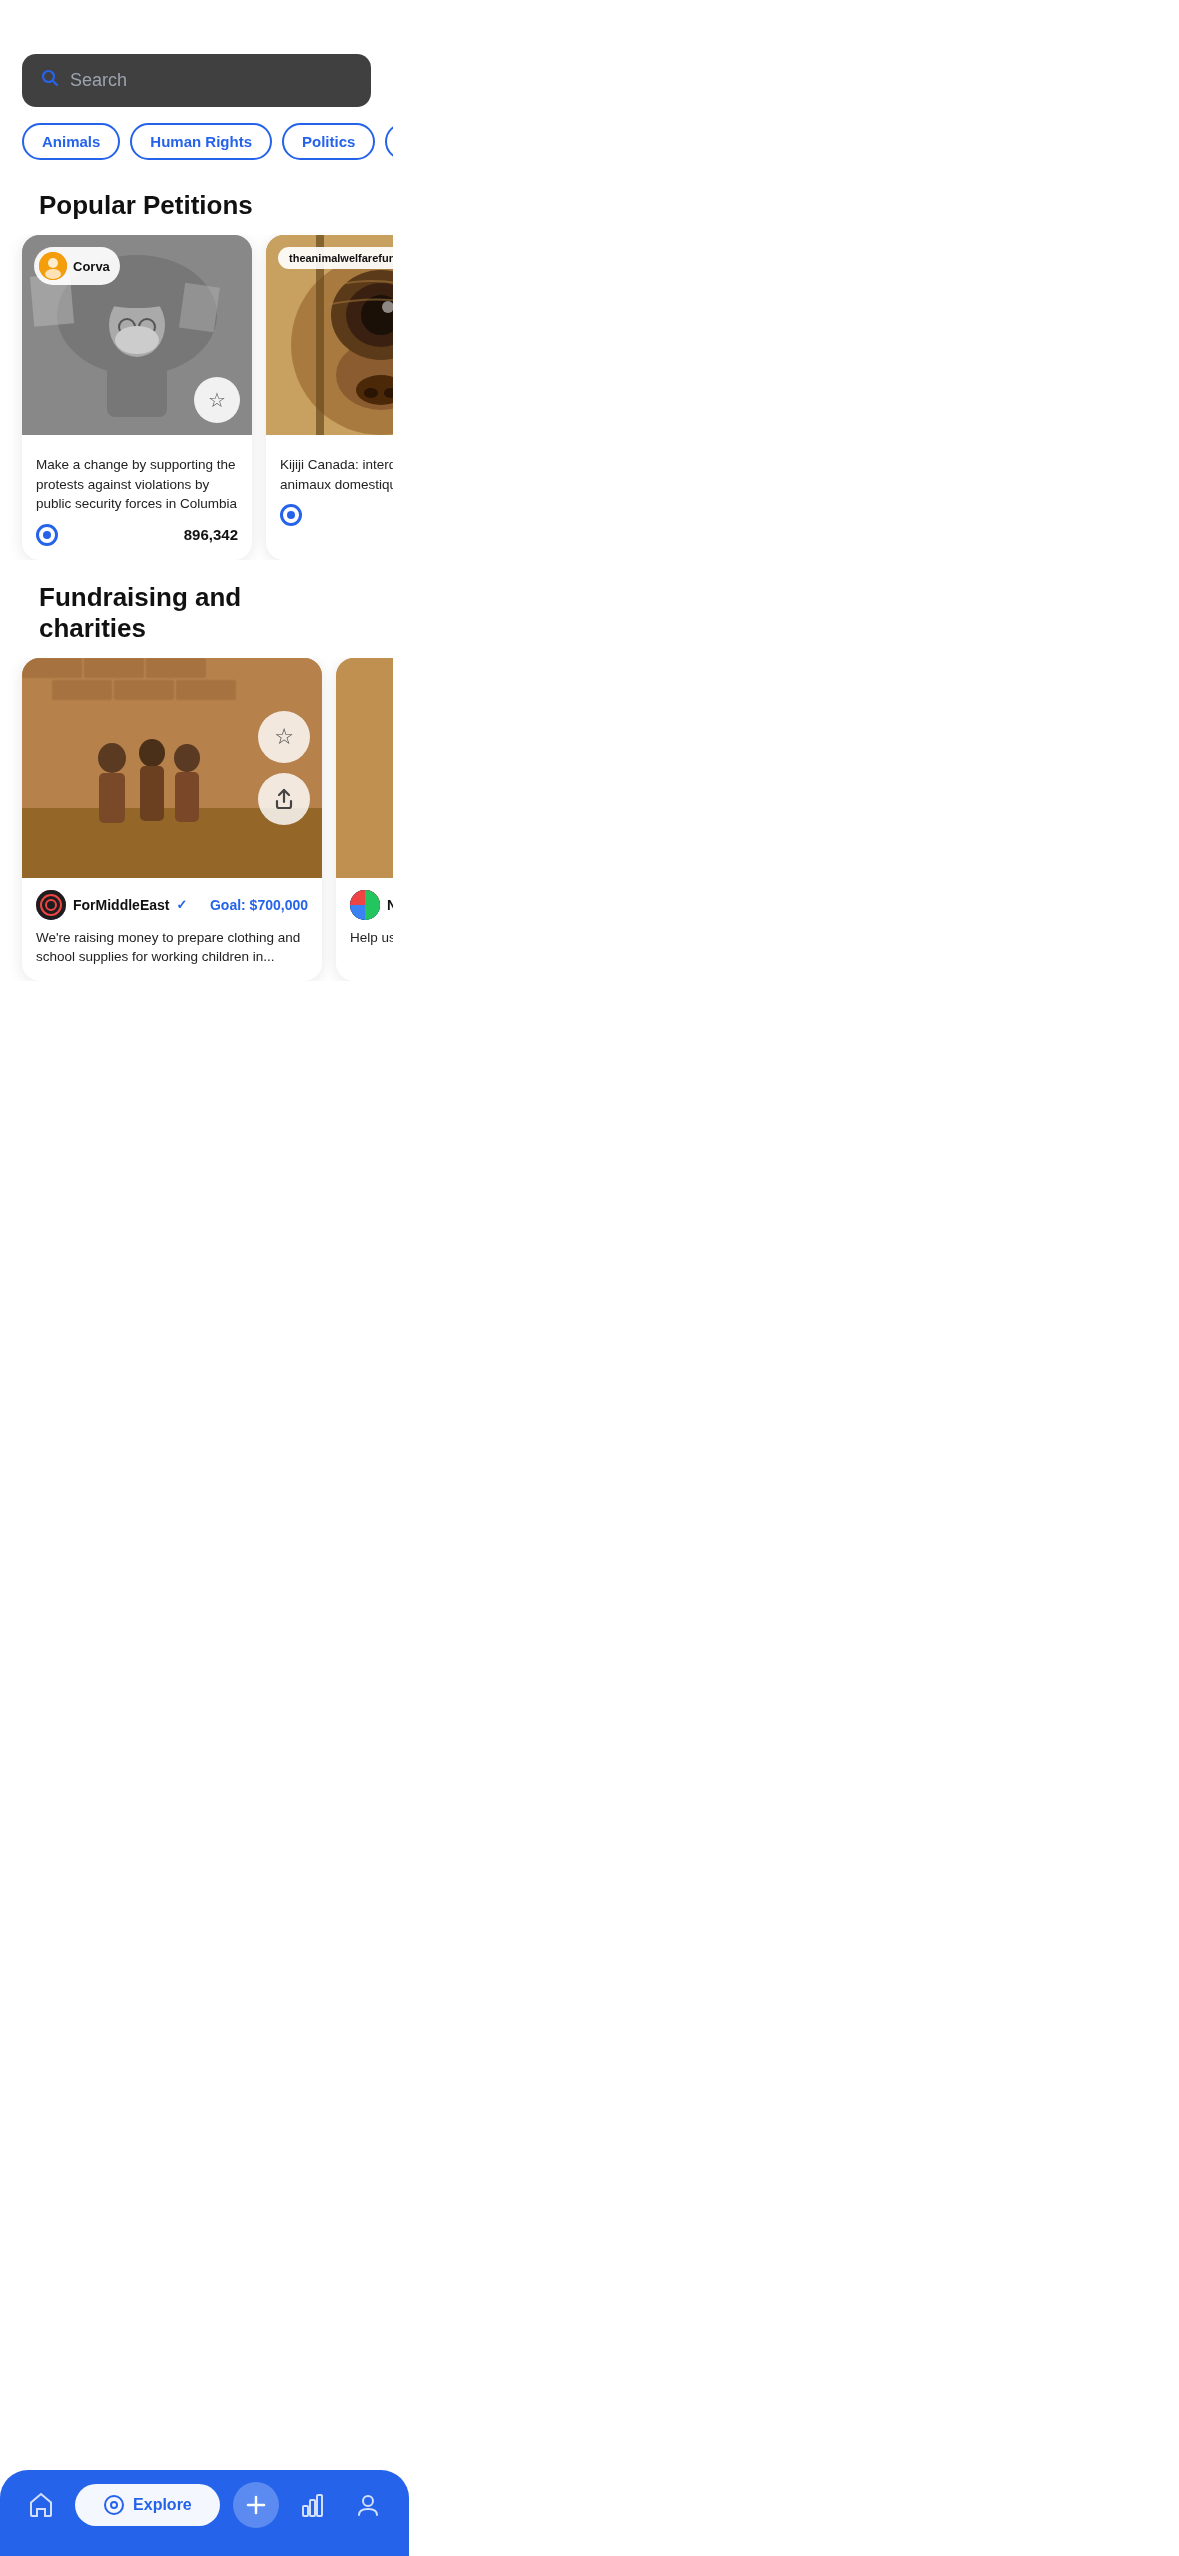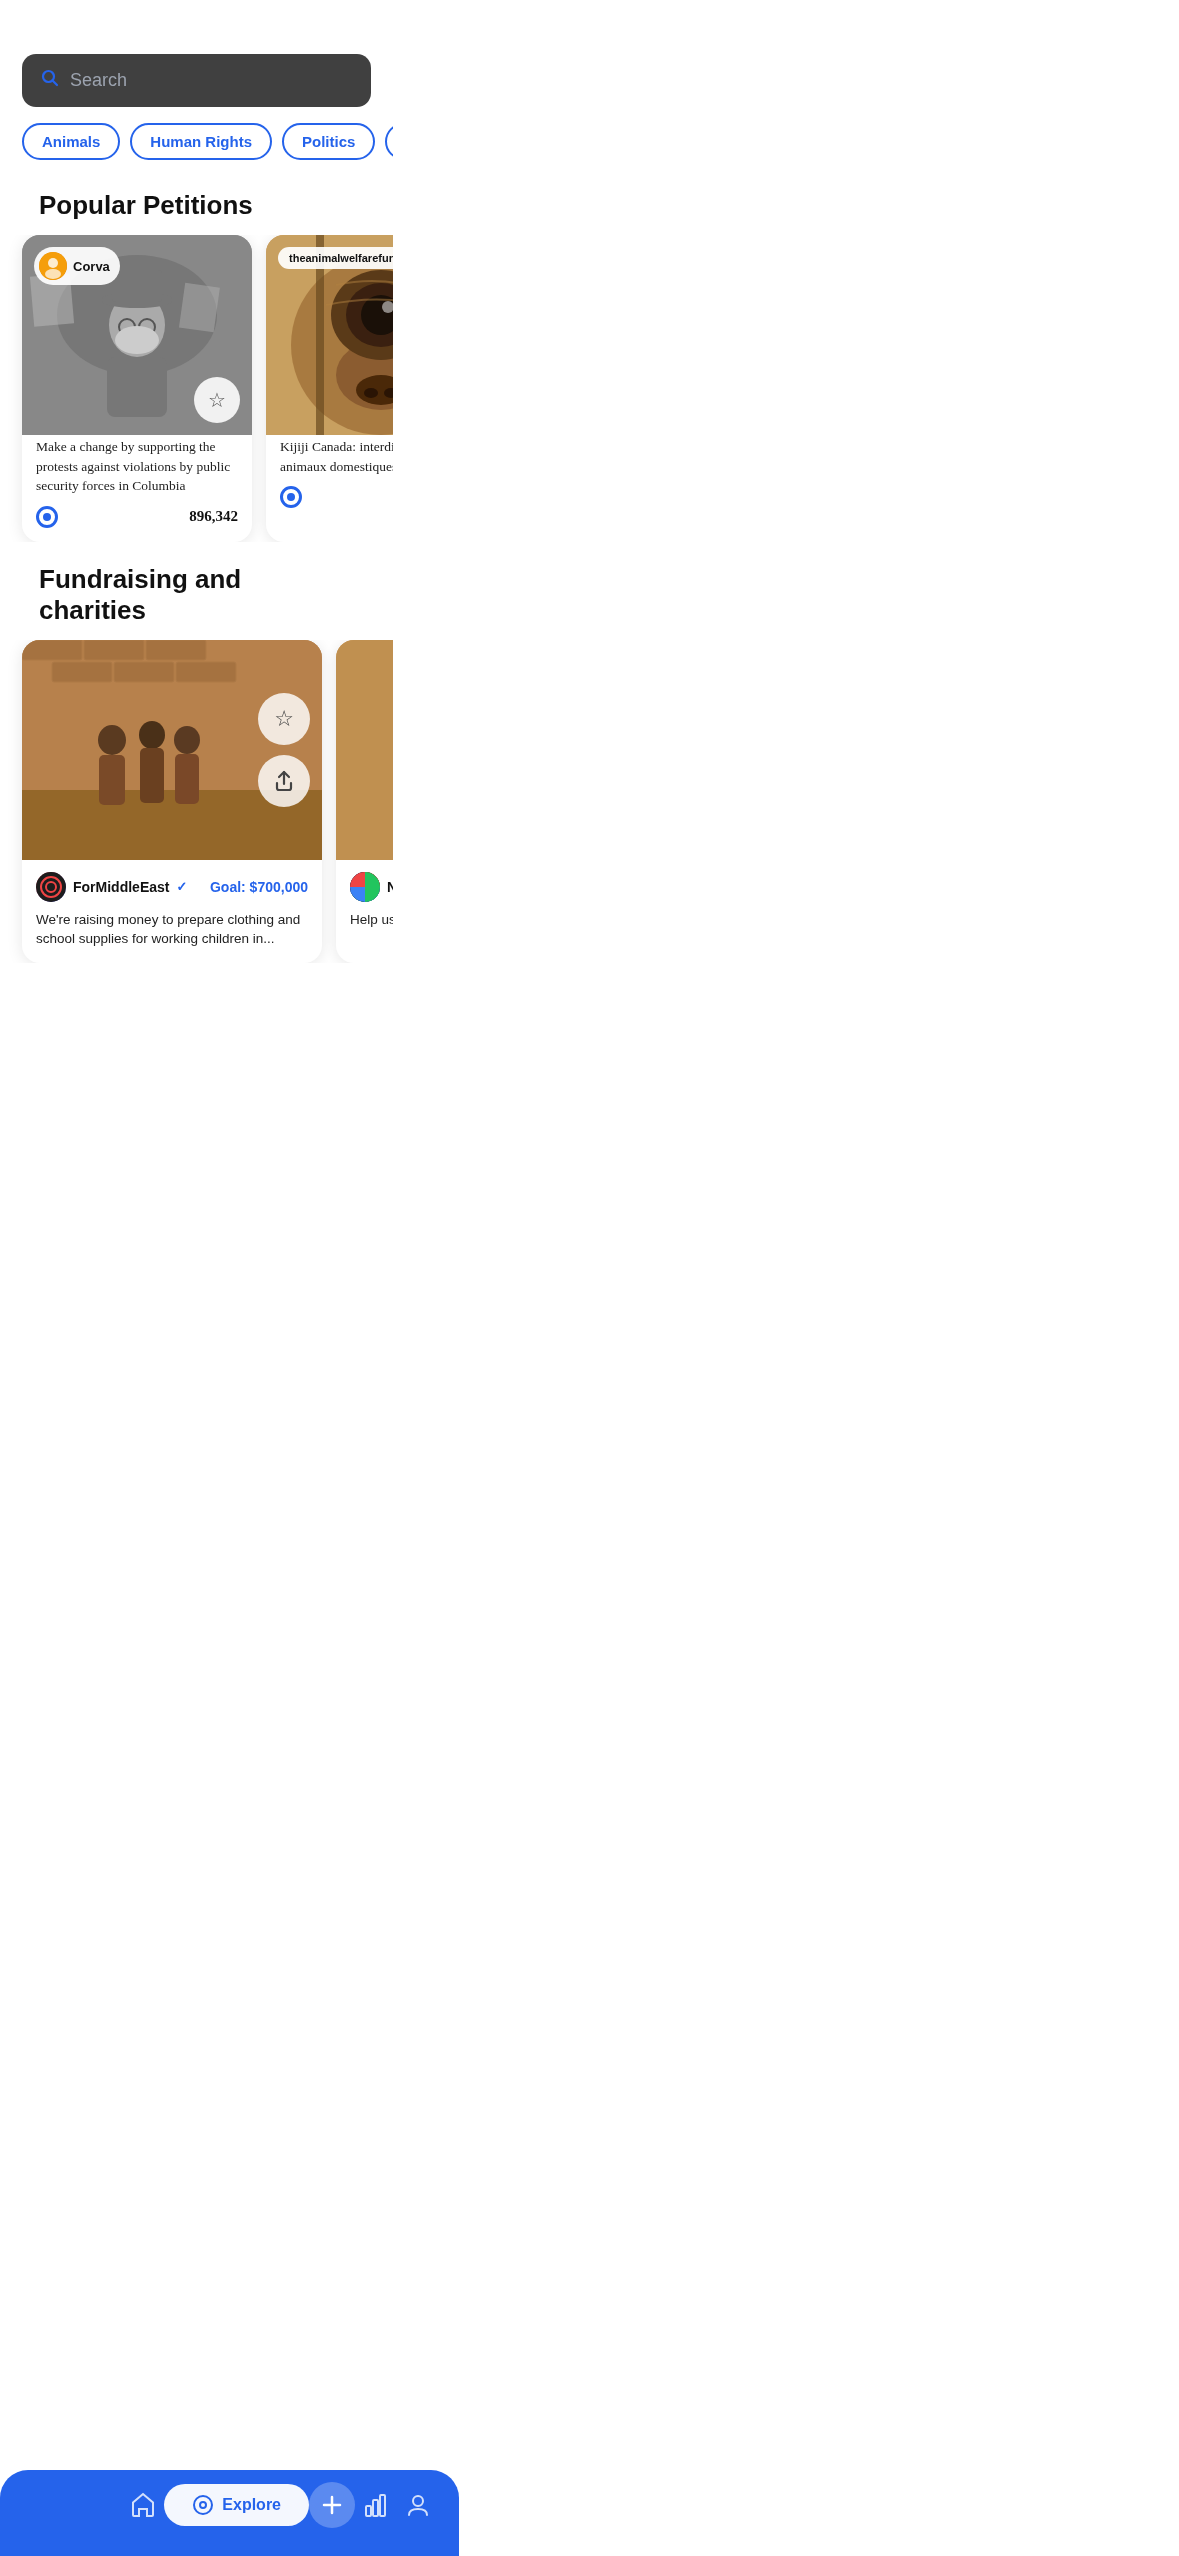--- a/index.html
+++ b/index.html
@@ -145,22 +145,21 @@
       background: rgba(255,255,255,0.88);
       display: flex;
       align-items: center;
       justify-content: center;
       font-size: 20px;
       cursor: pointer;
       color: #555;
     }
 
     .petition-info {
-      padding: 2px 14px 14px;
-      font-family: Liberation Serif, serif;
+      padding: 20px 14px 14px;
     }
 
     .petition-desc {
       font-size: 13.5px;
       color: #222;
       line-height: 1.45;
       margin-bottom: 10px;
       font-weight: 400;
     }
 
@@ -297,27 +296,27 @@
       font-size: 13.5px;
       color: #222;
       line-height: 1.45;
     }
 
     
     .bottom-nav {
       position: fixed;
       bottom: 0;
       left: 0;
-      width: 459px;
+      width: 409px;
       background: #2563eb;
       border-radius: 28px 28px 0 0;
       padding: 12px 20px 28px;
       display: flex;
       align-items: center;
-      justify-content: flex-end;
+      justify-content: space-between;
     }
 
     .nav-item {
       display: flex;
       flex-direction: column;
       align-items: center;
       gap: 2px;
       color: rgba(255,255,255,0.75);
       font-size: 22px;
       cursor: pointer;

